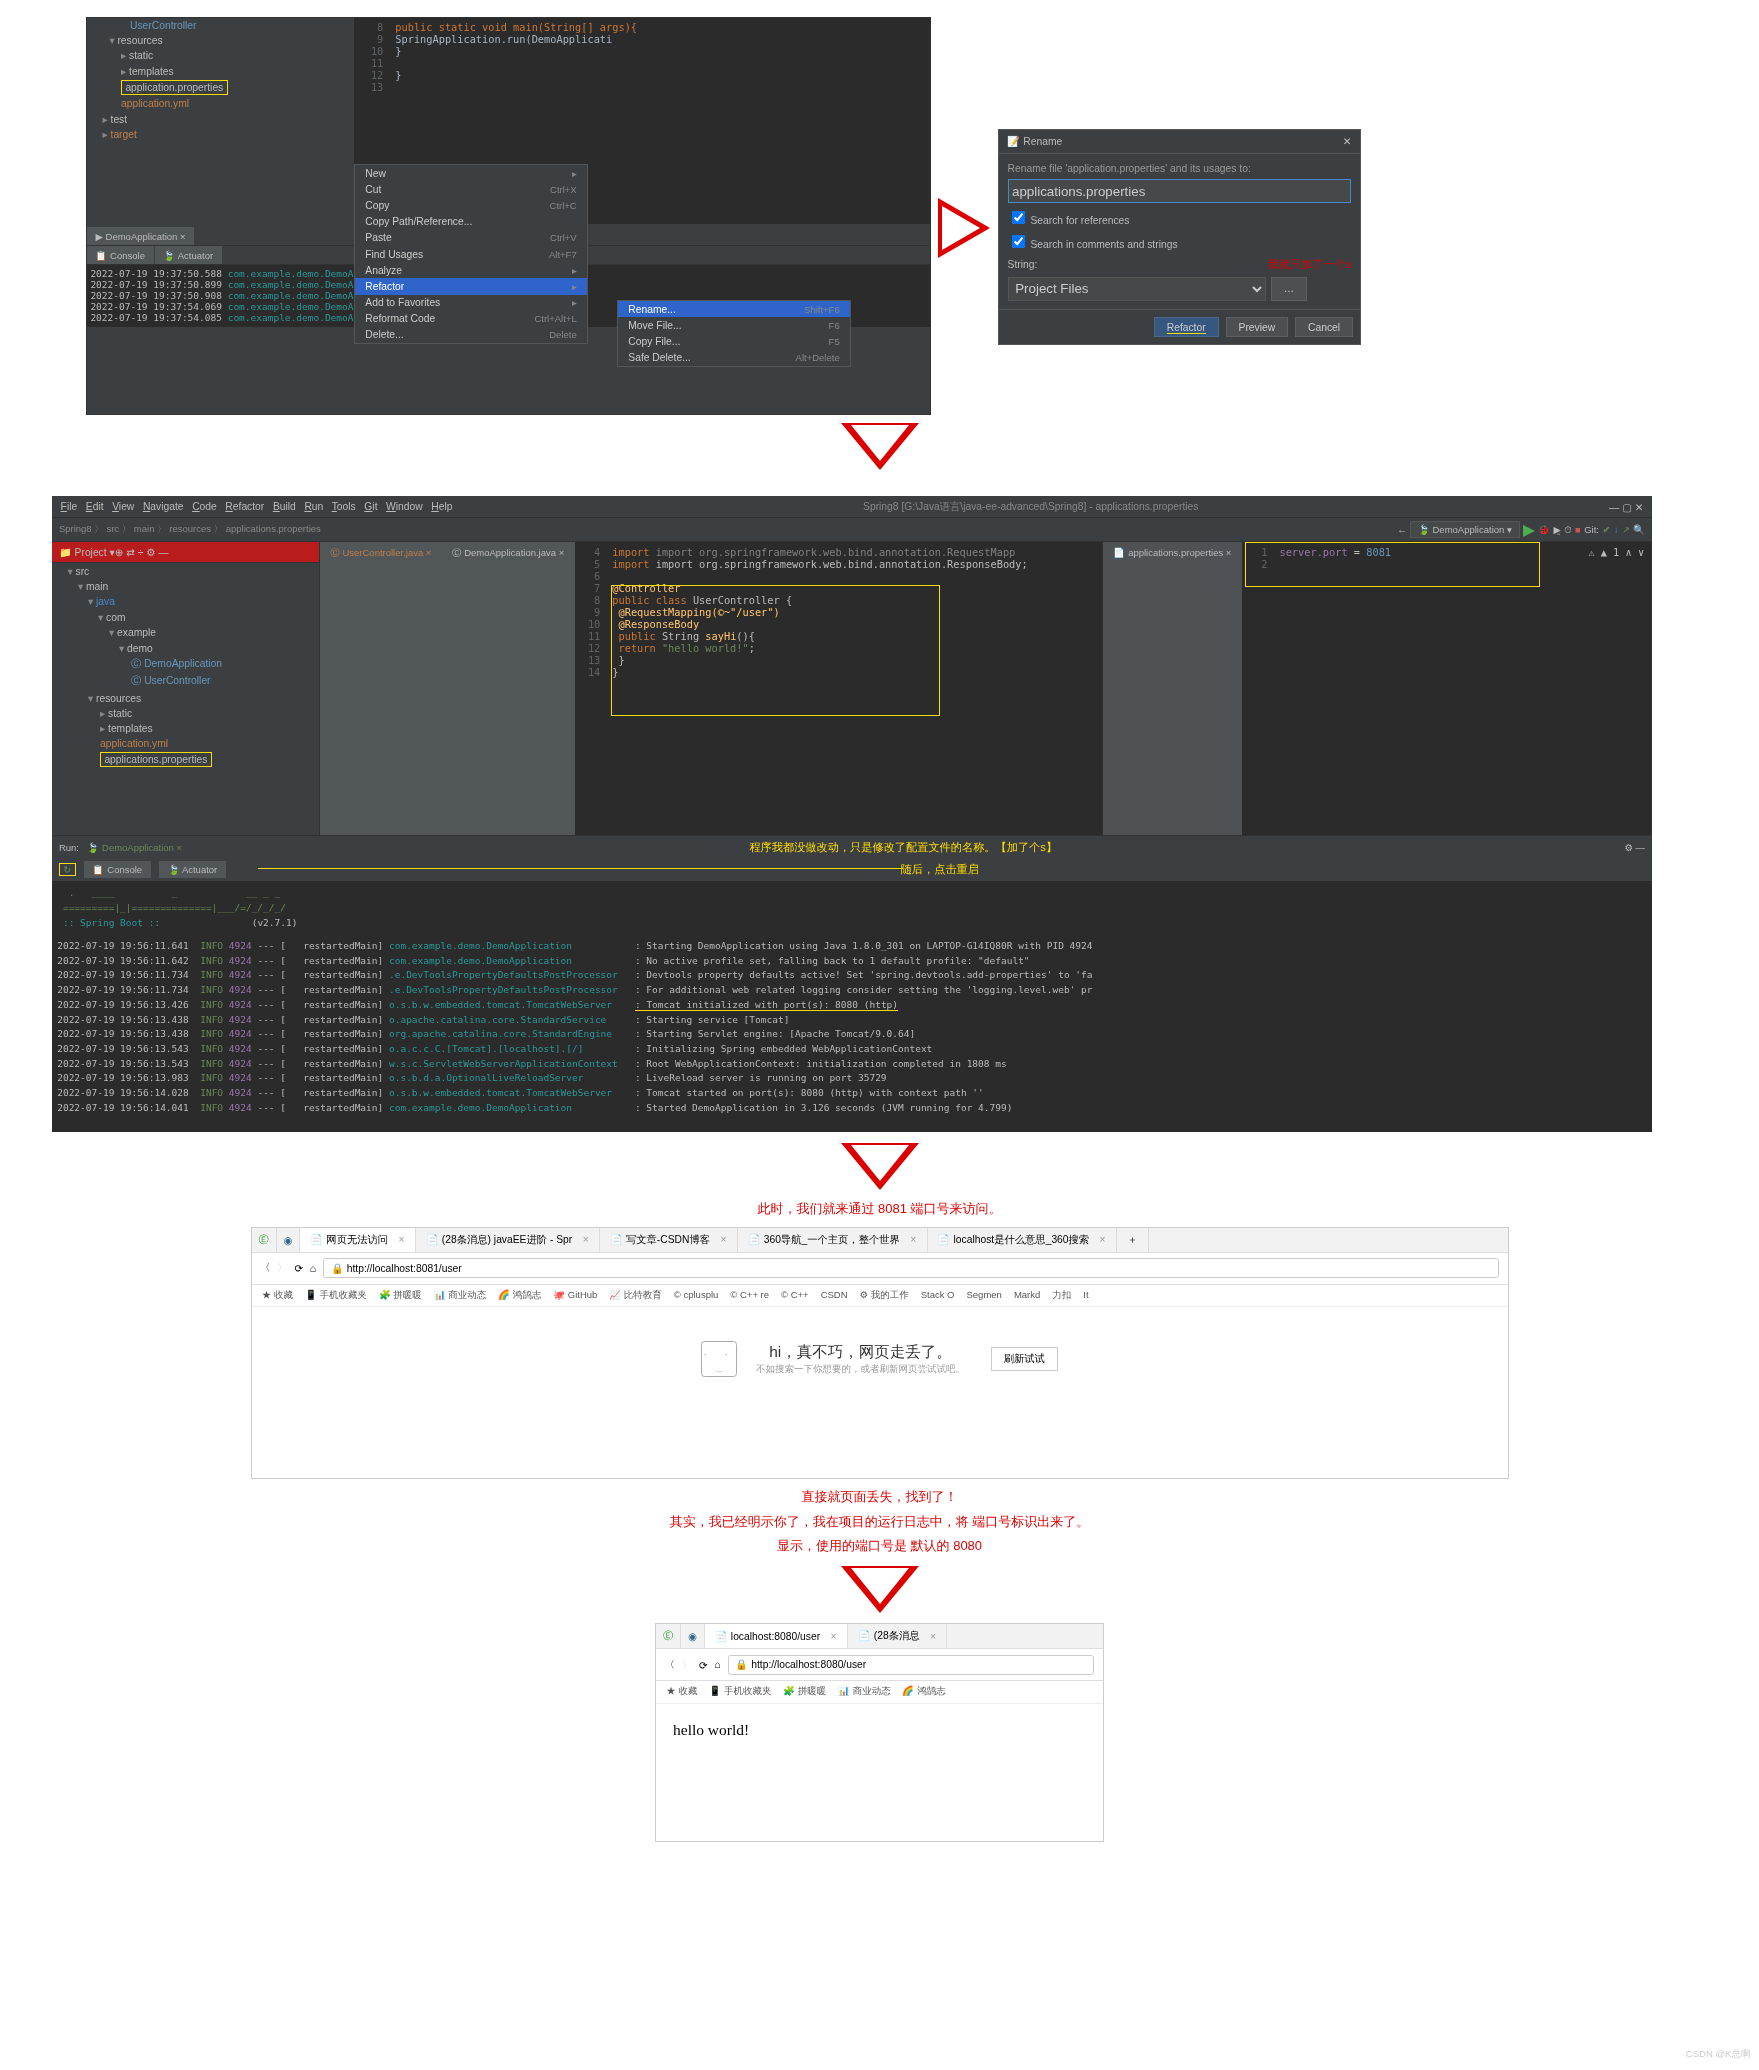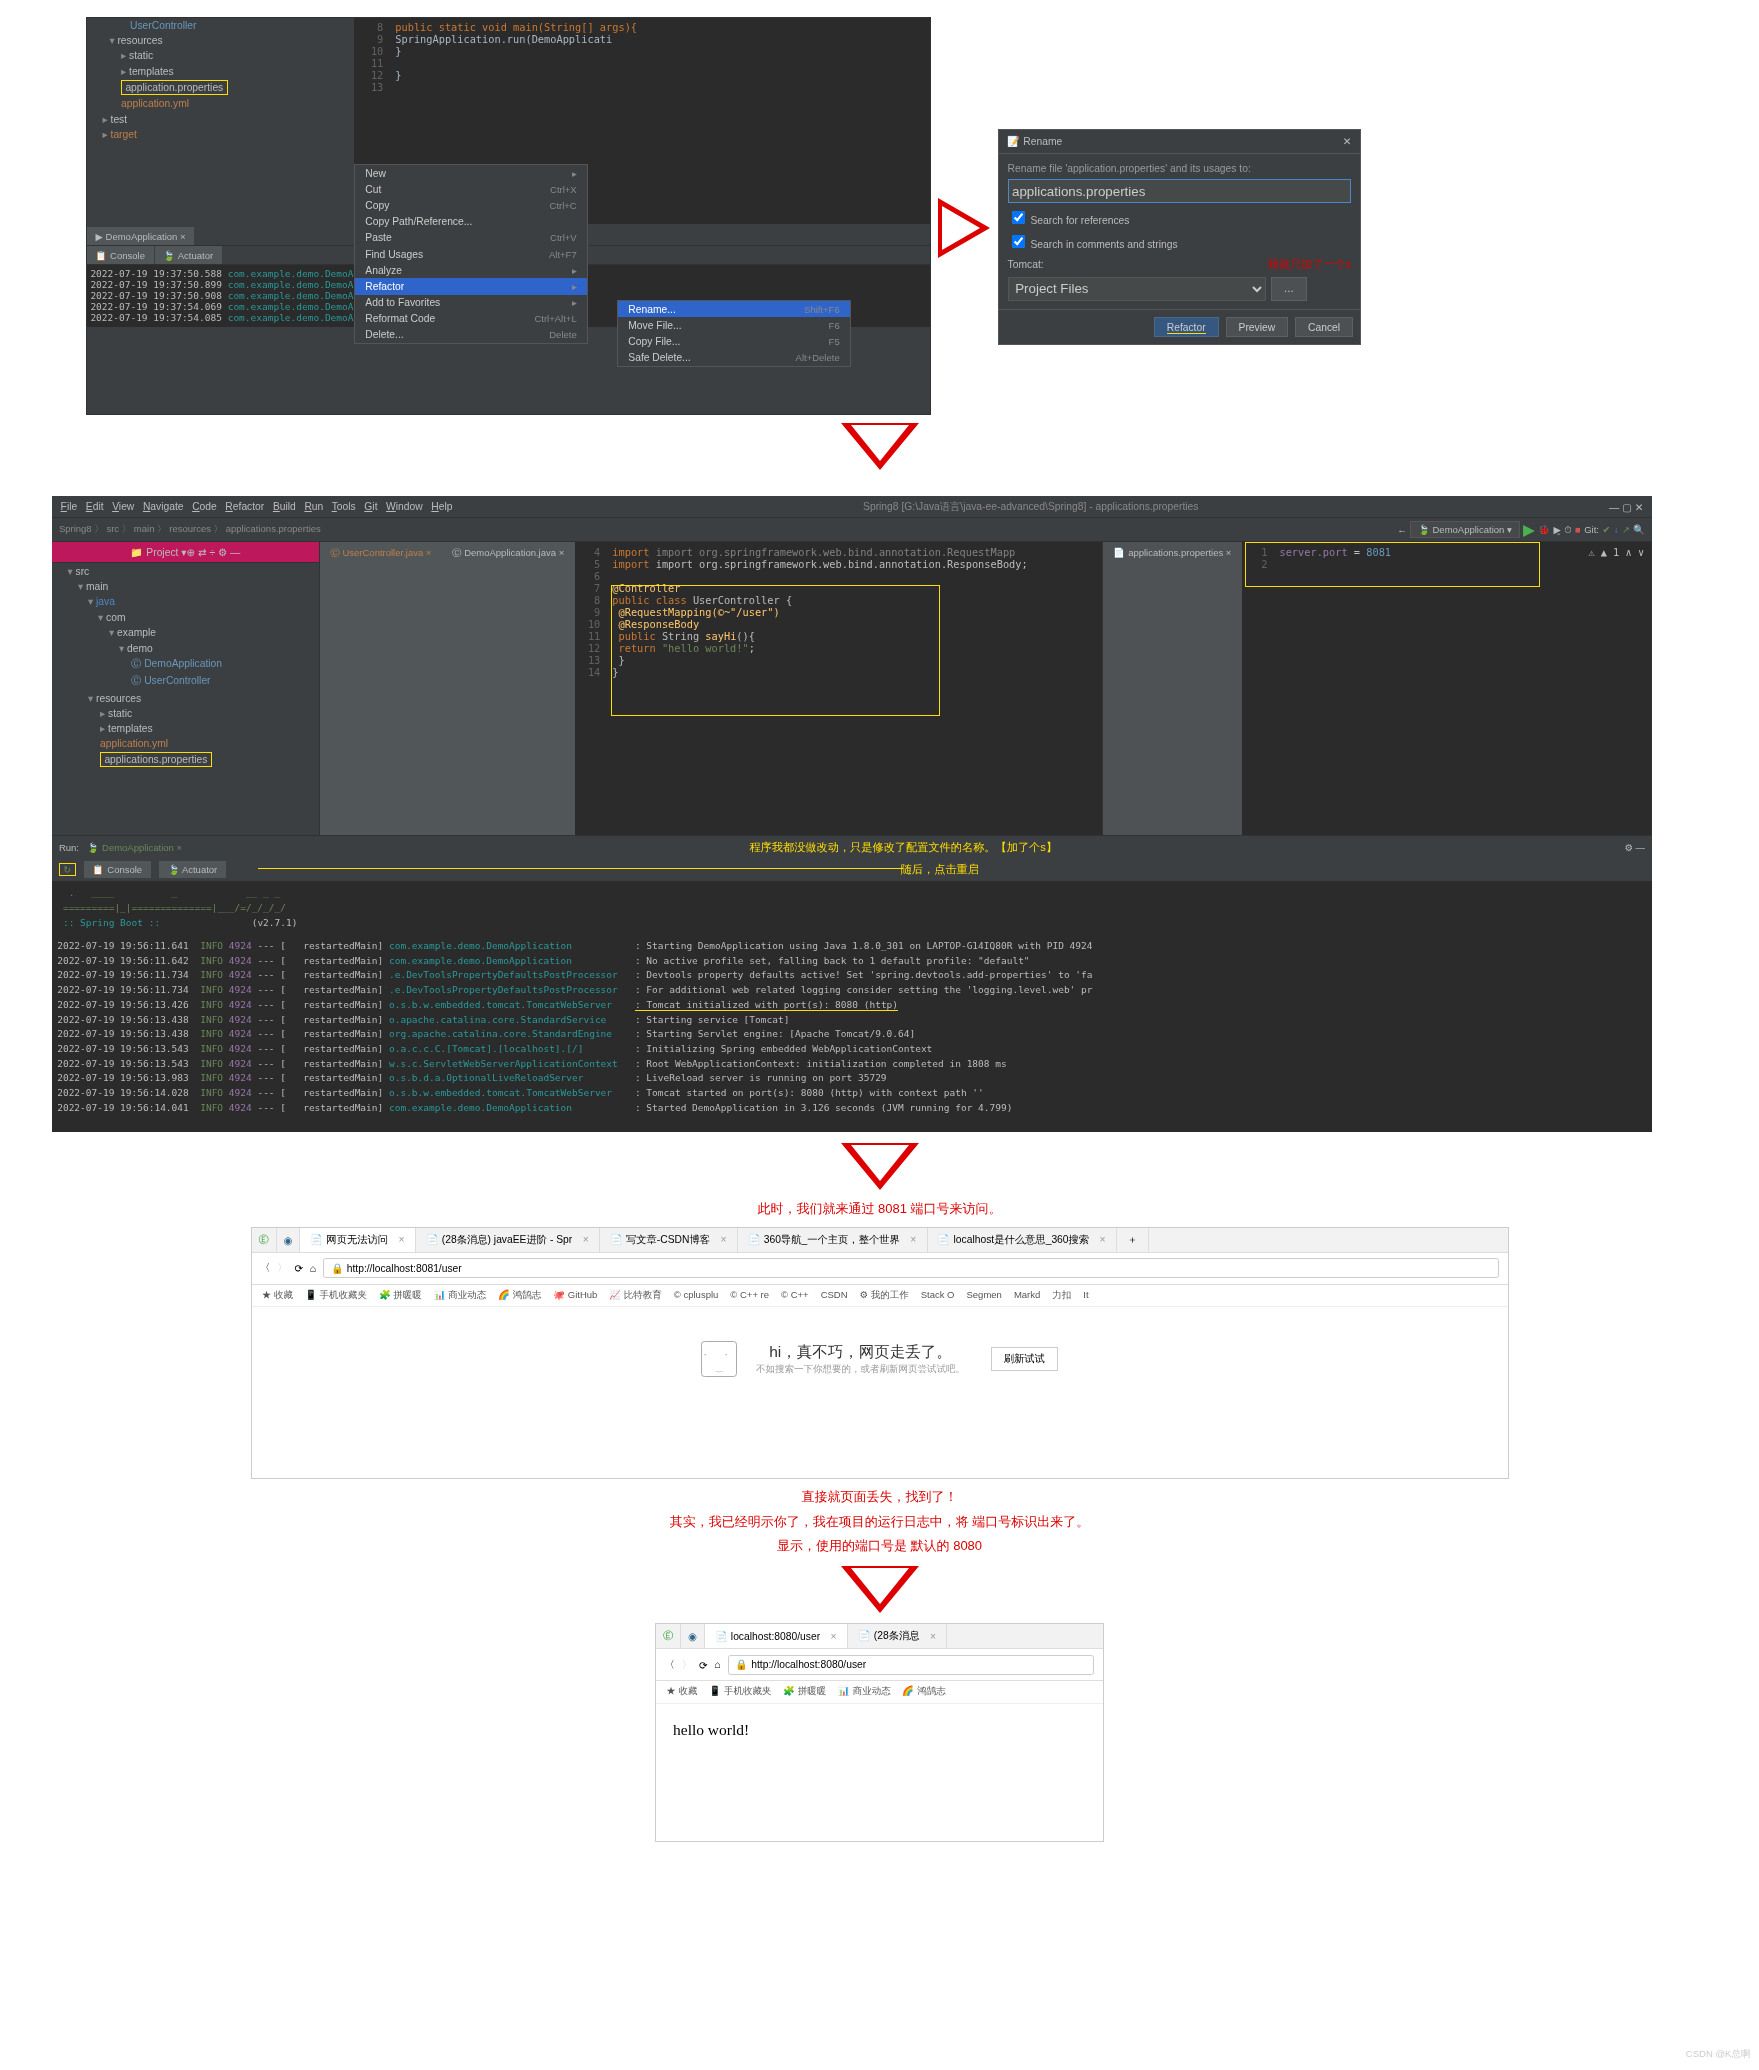--- a/index.html
+++ b/index.html
@@ -41,21 +41,21 @@
 .chk{margin:5.2px 0}
 .red-note{color:#d00;font-size:11.2px}
 
 .ide2{position:relative;width:1600px;margin-top:26px;background:#3c3f41;color:#bbb}
 .menubar{display:flex;gap:12px;padding:3.4px 8.6px;font-size:10.3px;background:#3c3f41;border-bottom:0.9px solid #323232;align-items:center}
 .menubar .sep{flex:1}
 .toolbar2{display:flex;gap:3.4px;padding:2.6px 6.9px;background:#3c3f41;border-bottom:0.9px solid #323232;align-items:center;font-size:9.5px}
 .crumb{color:#888;font-size:9.5px}
 .main2{display:flex;height:293px}
 .projpane{width:267px;background:#3c3f41;border-right:0.9px solid #323232;font-size:10.3px}
-.projpane .hdr{display:flex;justify-content:center;padding:3.4px 6.9px;background:#be185d;border-bottom:0.9px solid #323232}
+.projpane .hdr{display:flex;justify-content:flex-start;padding:3.4px 6.9px;background:#b91c1c;border-bottom:0.9px solid #323232}
 .edpane{flex:1;display:flex}
 .edcol{flex:1;display:flex;flex-direction:row;border-right:0.9px solid #323232}
 .edtab{display:flex;background:#3c3f41;font-size:9.5px}
 .edtab .t{padding:4.3px 10.3px;color:#bbb;background:#515658}
 .edtab .t.act{background:#4e5254}
 .codebox{flex:1;background:#2b2b2b;font-family:Consolas,monospace;font-size:10.3px;padding:3.4px;overflow:hidden;position:relative}
 .yellowbox{border:1.7px solid #ffdd00;position:absolute}
 .runpane{border-top:0.9px solid #323232}
 .runhdr{display:flex;padding:3.4px 6.9px;background:#3c3f41;font-size:9.5px;gap:8.6px;align-items:center}
 .runhdr .rtab{padding:2.6px 8.6px;background:#515658}
@@ -200,21 +200,21 @@
     <div class="title">
           <span>📝 <span>Rename</span></span>
           <span>✕</span>
         </div>
     <div class="body">
       <div style="color:#999;margin-bottom:5.2px">Rename file 'application.properties' and its usages to:</div>
       <input type="text" value="applications.properties" style="">
       <div class="chk"><label><input type="checkbox" checked="" style=""> <span>Search for references</span></label></div>
       <div class="chk"><label><input type="checkbox" checked="" style=""> <span>Search in comments and strings</span></label></div>
       <div style="display:flex;justify-content:space-between;align-items:center">
-        <span>Tomcat:</span>
+        <span>String:</span>
         <span class="red-note">我就只加了一个s</span>
       </div>
       <div style="margin-top:5.2px;display:flex;gap:5.2px">
         <select class="scope"><option>Project Files</option></select>
         <button>…</button>
       </div>
     </div>
     <div class="btns">
       <button class="primary"><span style="border-bottom:1.7px solid #ffdd00">Refactor</span></button>
       <button>Preview</button>

